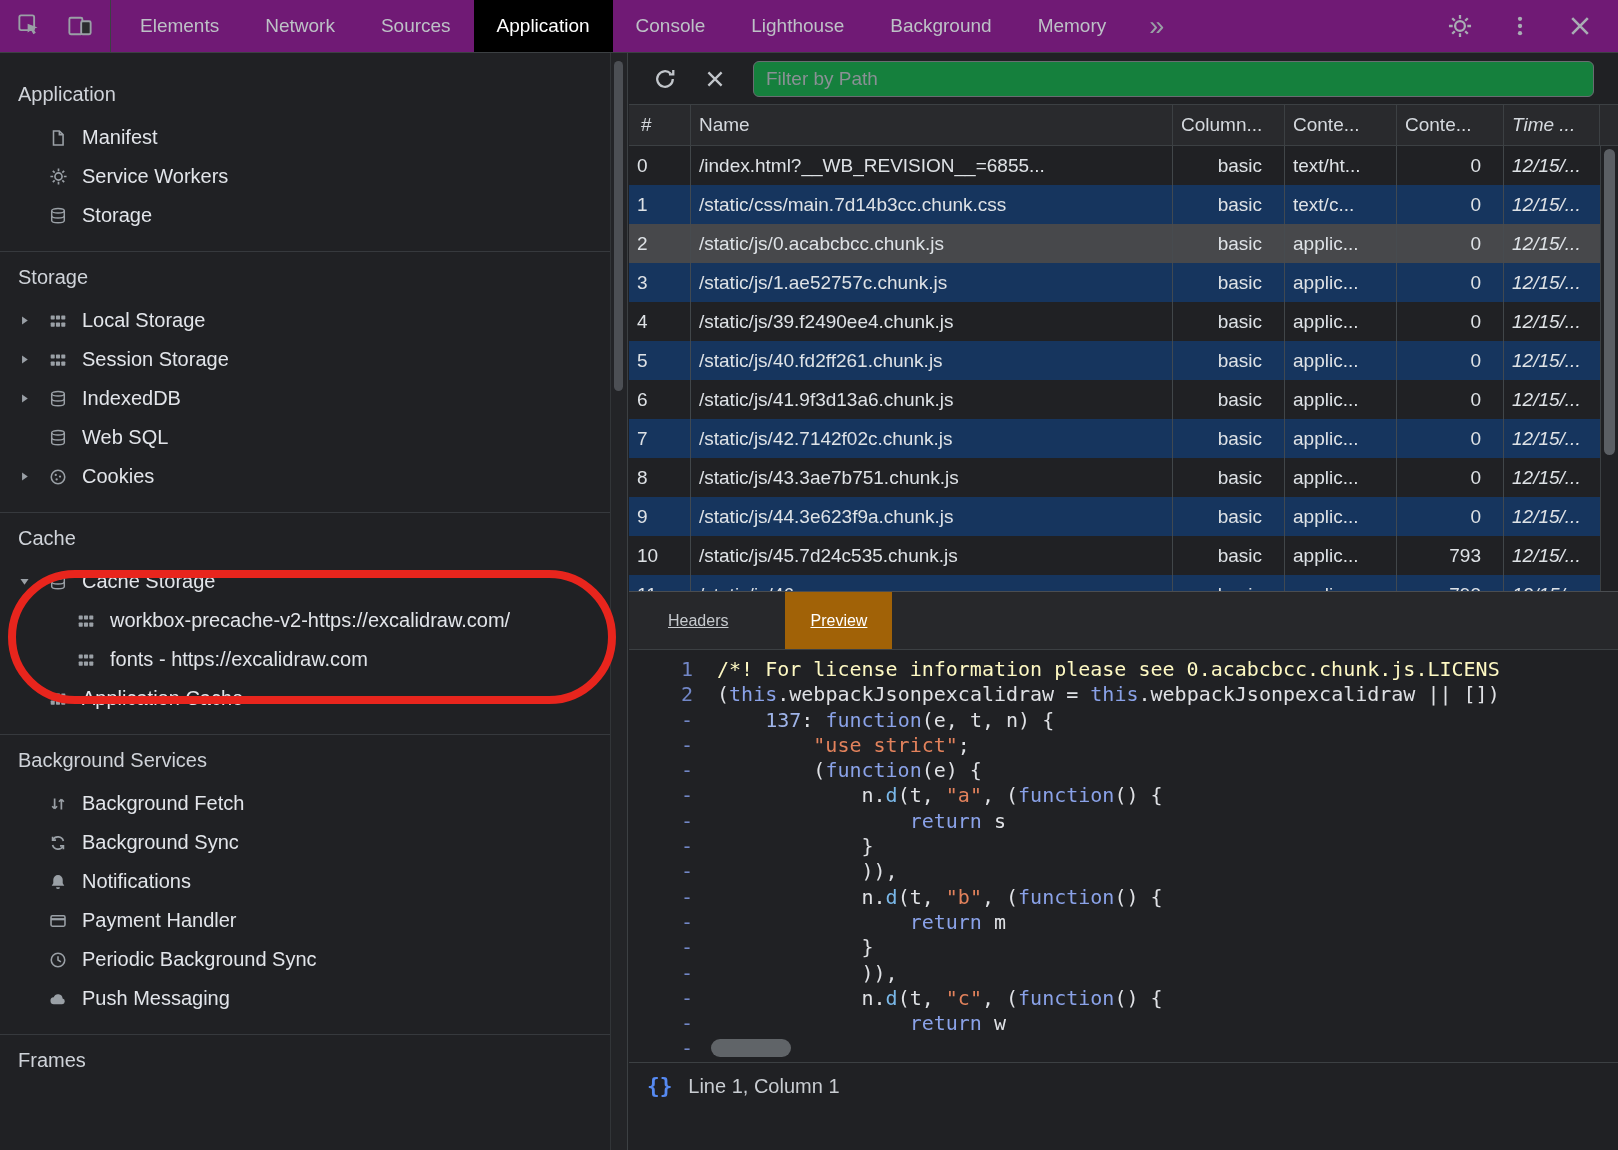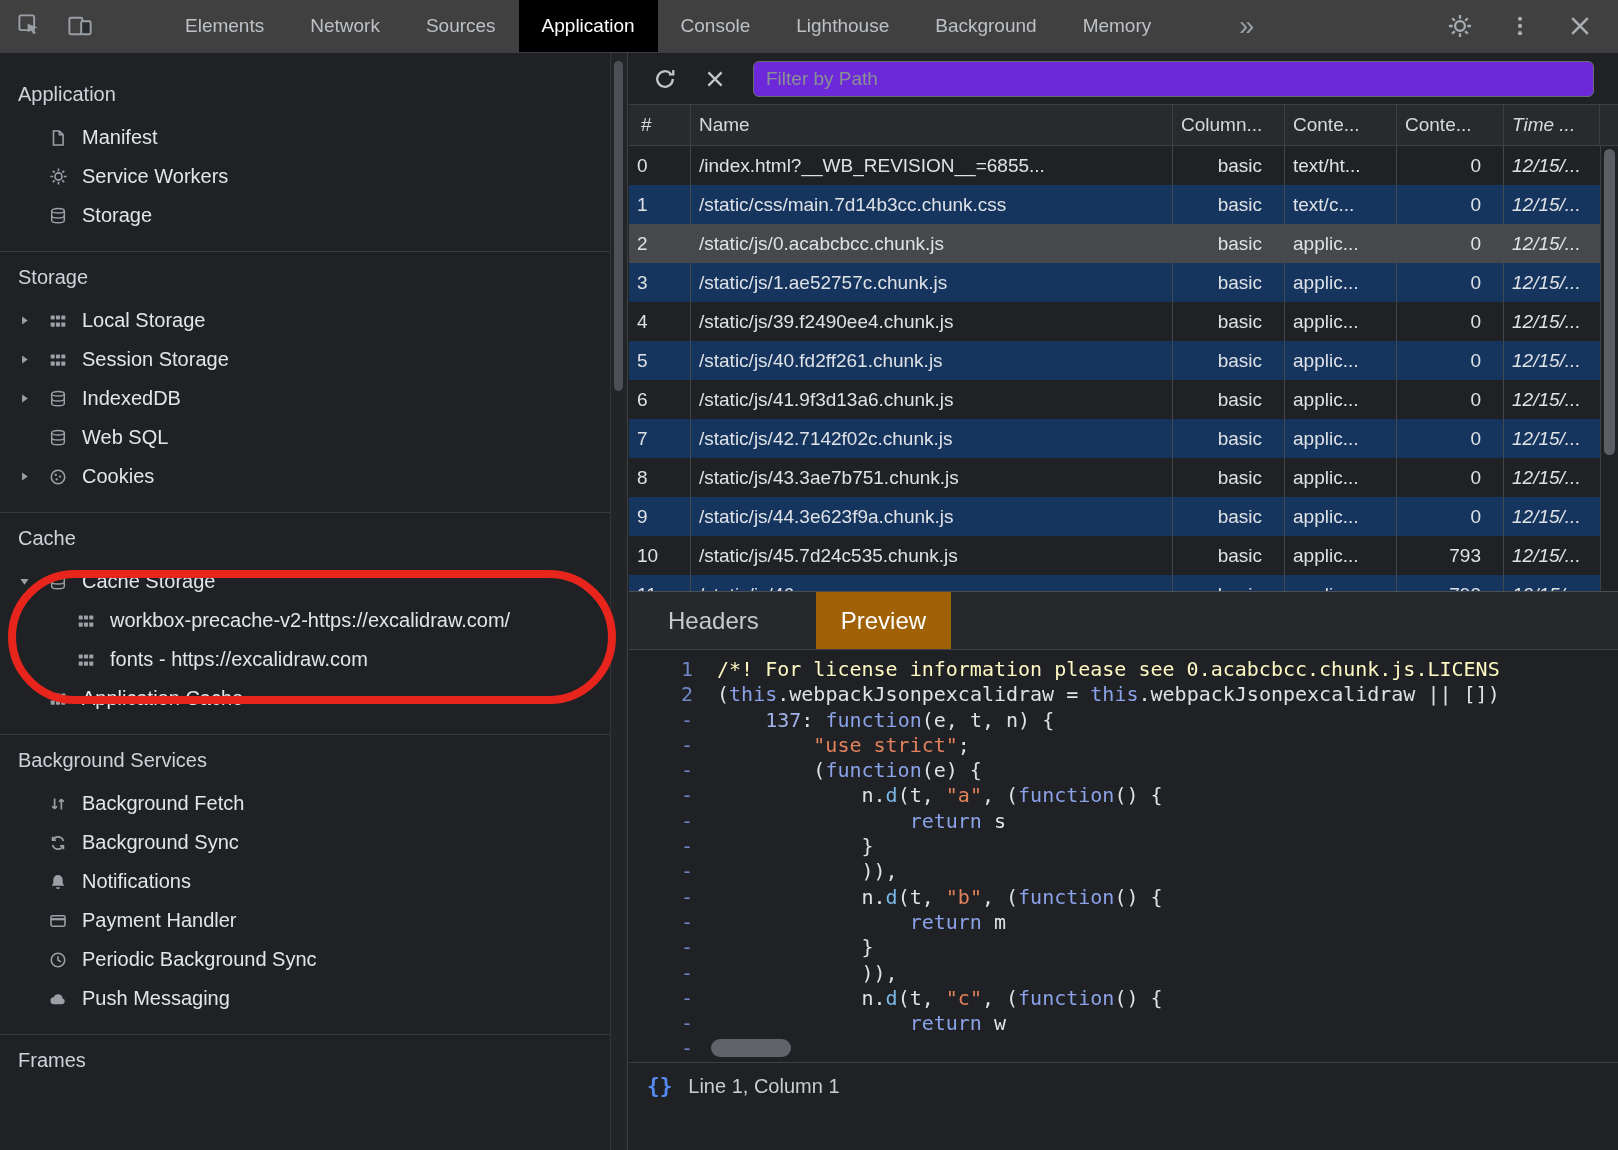--- a/index.html
+++ b/index.html
@@ -1,21 +1,21 @@
 <!DOCTYPE html>
 <html><head>
 <meta charset="utf-8">
 <style>
   html,body{margin:0;padding:0;background:#141415;}
   #app{position:relative;width:1618px;height:1150px;background:#202124;overflow:hidden;
        font-family:"Liberation Sans","DejaVu Sans",sans-serif;color:#e8eaed;}
 
   
-  #topbar{position:absolute;left:0;top:0;width:100%;height:53px;background:#404040;
-          border-bottom:1px solid #3c4043;display:flex;align-items:stretch;box-sizing:border-box;gap:45px;}
+  #topbar{position:absolute;left:0;top:0;width:100%;height:53px;background:#701a75;
+          border-bottom:1px solid #3c4043;display:flex;align-items:stretch;box-sizing:border-box;}
   .tb-icons{display:flex;align-items:center;gap:22px;padding:0 16px;border-right:1px solid #3c4043;}
   .tb-icon{width:28px;height:28px;color:#9aa0a6;display:flex;align-items:center;justify-content:center;}
   #tab-strip{display:flex;align-items:stretch;margin-left:6px;}
   .tab{display:flex;align-items:center;padding:0 23px;font-size:19px;color:#bdc1c6;white-space:nowrap;}
   .tab.active{background:#000;color:#fff;}
   .more-chevron{display:flex;align-items:center;color:#9aa0a6;font-size:27px;padding:0 10px;margin-left:10px;}
   .tb-right{margin-left:auto;display:flex;align-items:center;gap:32px;padding-right:24px;}
   .tb-right .tb-icon{color:#a8adb3;}
 
   
@@ -35,21 +35,21 @@
 
   
   #annotation{position:absolute;left:8px;top:570px;width:608px;height:134px;border:8px solid #e8251d;
               border-radius:70px;box-sizing:border-box;pointer-events:none;z-index:50;}
 
   
   #rightpanel{position:absolute;left:629px;top:53px;right:0;bottom:0;}
   #net-toolbar{height:52px;display:flex;align-items:center;padding:0 24px;gap:26px;
                border-bottom:1px solid #3c4043;box-sizing:border-box;}
   .nt-icon{width:24px;height:24px;color:#c2c6cb;display:flex;align-items:center;justify-content:center;}
-  #filter{flex:1;height:34px;background:#6d28d9;border:1px solid #696d72;border-radius:6px;
+  #filter{flex:1;height:34px;background:#15803d;border:1px solid #696d72;border-radius:6px;
           color:#e8eaed;font-size:19px;padding:0 12px;outline:none;
           font-family:"Liberation Sans",sans-serif;}
   #filter::placeholder{color:#8a9095;}
 
   
   #grid{position:absolute;left:0;top:52px;right:0;height:486px;overflow:hidden;}
   .hdr{display:flex;height:41px;background:#292a2d;border-bottom:1px solid #3c4043;box-sizing:border-box;
        font-size:19px;color:#d5d9de;}
   .hcell{display:flex;align-items:center;padding:0 8px;border-right:1px solid #3c4043;box-sizing:border-box;
          overflow:hidden;white-space:nowrap;}
@@ -69,21 +69,21 @@
   .cell.r{justify-content:flex-end;padding-right:22px;}
   .row .c-time{border-right:none;}
   #grid-scroll{position:absolute;right:0;top:41px;bottom:0;width:18px;background:#202124;
                border-left:1px solid #3c4043;box-sizing:border-box;}
   #grid-thumb{position:absolute;left:3px;width:11px;top:3px;height:306px;background:#5b5f64;border-radius:6px;}
 
   
   #preview{position:absolute;left:0;right:0;top:538px;bottom:0;border-top:1px solid #4a4d51;box-sizing:border-box;}
   #ptabs{height:58px;display:flex;align-items:stretch;padding-left:14px;background:#27282b;
          border-bottom:1px solid #3c4043;box-sizing:border-box;}
-  .ptab{display:flex;align-items:center;padding:0 25px;font-size:24px;color:#c6cace;}
+  .ptab{display:flex;align-items:center;padding:0 25px;font-size:16px;color:#c6cace;text-decoration:underline;}
   .ptab.active{background:#a16207;color:#fff;margin-left:32px;}
   #code{position:absolute;left:0;right:0;top:59px;height:411px;overflow:hidden;padding-top:6px;
         font-family:"DejaVu Sans Mono","Liberation Mono",monospace;font-size:20px;line-height:25.3px;}
   .cl{display:flex;height:25.3px;white-space:pre;}
   .cl .g{width:64px;flex:none;text-align:right;padding-right:16px;color:#7287c7;}
   .cl .body{padding-left:8px;white-space:pre;}
   .tok-t{color:#dfe1e5;}
   .tok-c{color:#fef9c3;}
   .tok-k{color:#8aa2e8;}
   .tok-s{color:#e2825c;}

